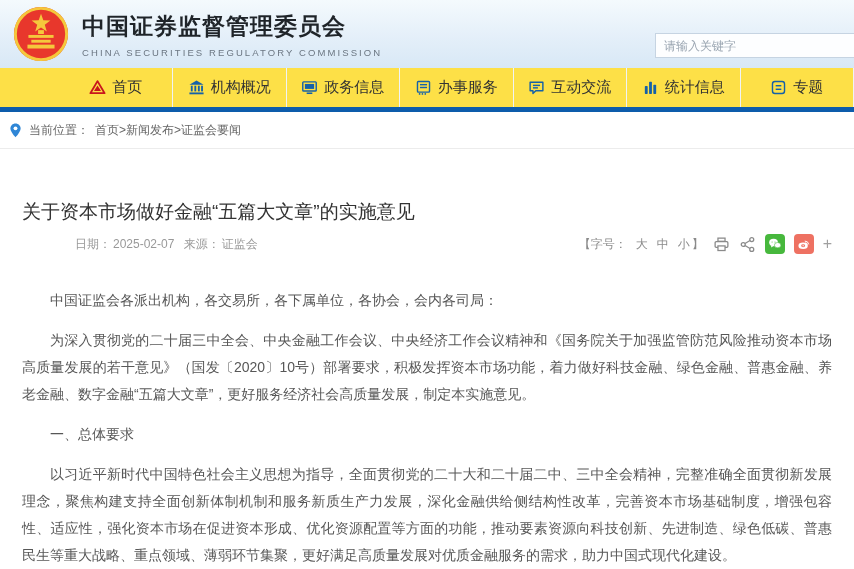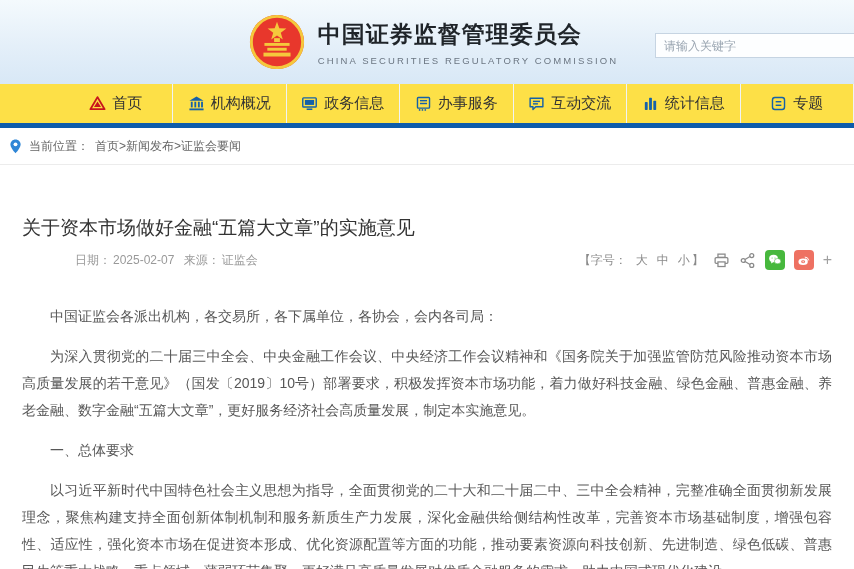--- a/index.html
+++ b/index.html
@@ -5,26 +5,25 @@
   * { box-sizing: border-box; margin: 0; padding: 0; }
   html, body { width: 854px; height: 569px; overflow: hidden; }
   body {
     font-family: "Liberation Sans", "DejaVu Sans", sans-serif;
     background: #ffffff;
     position: relative;
   }
 
   
   .banner {
-    height: 84px;
+    height: 68px;
     background: linear-gradient(180deg, #f4fafd 0%, #e4eff9 55%, #d8e8f6 100%);
     display: flex;
     align-items: center;
     position: relative;
-    justify-content: center;
   }
   .emblem { width: 58px; height: 58px; margin-left: 12px; flex: 0 0 auto; }
   .org-block { margin-left: 12px; }
   .org-cn {
     font-size: 23px;
     font-weight: bold;
     color: #1f2429;
     letter-spacing: 1px;
   }
   .org-en {
@@ -281,17 +280,17 @@
           <path d="M14.5 10 a3 3 0 0 1 3 2.5" fill="none" stroke="#fff" stroke-width="1.5" stroke-linecap="round"></path>
         </svg>
       </span>
 
       <span class="plus-tool">+</span>
     </div>
   </div>
 
   <div class="article-body">
     <p>中国证监会各派出机构，各交易所，各下属单位，各协会，会内各司局：</p>
-    <p>为深入贯彻党的二十届三中全会、中央金融工作会议、中央经济工作会议精神和《国务院关于加强监管防范风险推动资本市场高质量发展的若干意见》（国发〔2019〕10号）部署要求，积极发挥资本市场功能，着力做好科技金融、绿色金融、普惠金融、养老金融、数字金融“五篇大文章”，更好服务经济社会高质量发展，制定本实施意见。</p>
+    <p>为深入贯彻党的二十届三中全会、中央金融工作会议、中央经济工作会议精神和《国务院关于加强监管防范风险推动资本市场高质量发展的若干意见》（国发〔2020〕10号）部署要求，积极发挥资本市场功能，着力做好科技金融、绿色金融、普惠金融、养老金融、数字金融“五篇大文章”，更好服务经济社会高质量发展，制定本实施意见。</p>
     <p>一、总体要求</p>
     <p>以习近平新时代中国特色社会主义思想为指导，全面贯彻党的二十大和二十届二中、三中全会精神，完整准确全面贯彻新发展理念，聚焦构建支持全面创新体制机制和服务新质生产力发展，深化金融供给侧结构性改革，完善资本市场基础制度，增强包容性、适应性，强化资本市场在促进资本形成、优化资源配置等方面的功能，推动要素资源向科技创新、先进制造、绿色低碳、普惠民生等重大战略、重点领域、薄弱环节集聚，更好满足高质量发展对优质金融服务的需求，助力中国式现代化建设。</p>
   </div>
 </div>
 
 </body></html>

